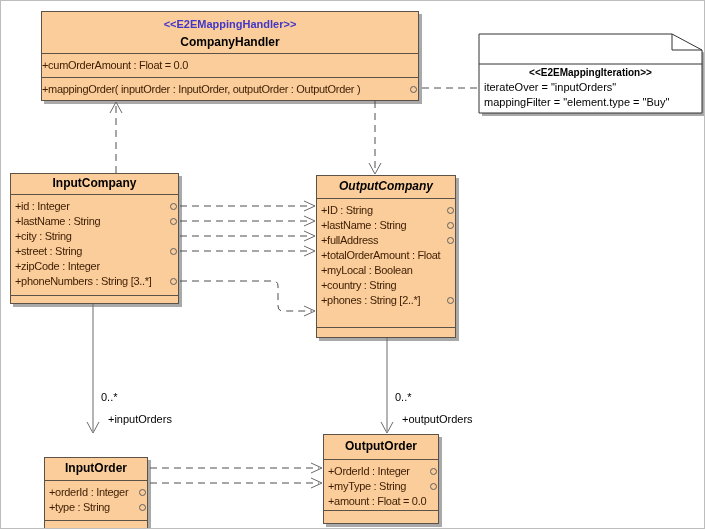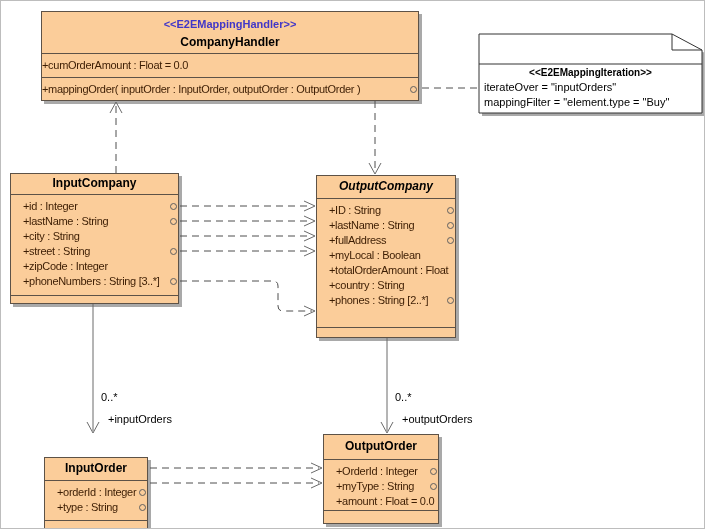--- a/index.html
+++ b/index.html
@@ -12,21 +12,21 @@
     position:absolute; background:#fbcd9a; border:1px solid #5d5247;
     box-shadow:3px 3px 0 #a9a9a9; box-sizing:border-box; z-index:2;
   }
   .cls-header { text-align:center; overflow:hidden; }
   .stereo { display:block; color:#4136c8; font-weight:bold; font-size:11px; line-height:16px; padding-top:4px; }
   .cls-name { display:block; color:#000; font-weight:bold; font-size:12px; }
   .compartment { border-top:1px solid #5d5247; box-sizing:border-box; position:relative; }
   .attrs { padding-top:4px; }
   .row {
     position:relative; height:15px; line-height:15px; font-size:11px;
-    color:#3c1d03; padding-left:12px; white-space:nowrap; letter-spacing:-0.3px;
+    color:#3c1d03; padding-left:4px; white-space:nowrap; letter-spacing:-0.3px;
   }
   .oneline { height:23px; line-height:23px; font-size:11px; color:#3c1d03; white-space:nowrap; letter-spacing:-0.3px; position:relative; }
   .ring {
     position:absolute; right:1px; top:50%; margin-top:-4px; width:5px; height:5px;
     border:1px solid #5f5f5f; border-radius:50%; background:transparent;
   }
   .empty-comp { width:100%; }
   svg.overlay { position:absolute; left:0; top:0; z-index:3; pointer-events:none; }
   .dash { stroke:#4f4f4f; stroke-width:1; fill:none; stroke-dasharray:7 5; }
   .solid { stroke:#6b6b6b; stroke-width:1; fill:none; }
@@ -119,24 +119,24 @@
       </div>
       <div class="row">
         <span>+lastName : String</span>
         <span class="ring"></span>
       </div>
       <div class="row">
         <span>+fullAddress</span>
         <span class="ring"></span>
       </div>
       <div class="row">
+        <span>+totalOrderAmount : Float</span>
+      </div>
+      <div class="row">
         <span>+myLocal : Boolean</span>
-      </div>
-      <div class="row">
-        <span>+totalOrderAmount : Float</span>
       </div>
       <div class="row">
         <span>+country : String</span>
       </div>
       <div class="row">
         <span>+phones : String [2..*]</span>
         <span class="ring"></span>
       </div>
     </div>
     <div class="compartment empty-comp"></div>

